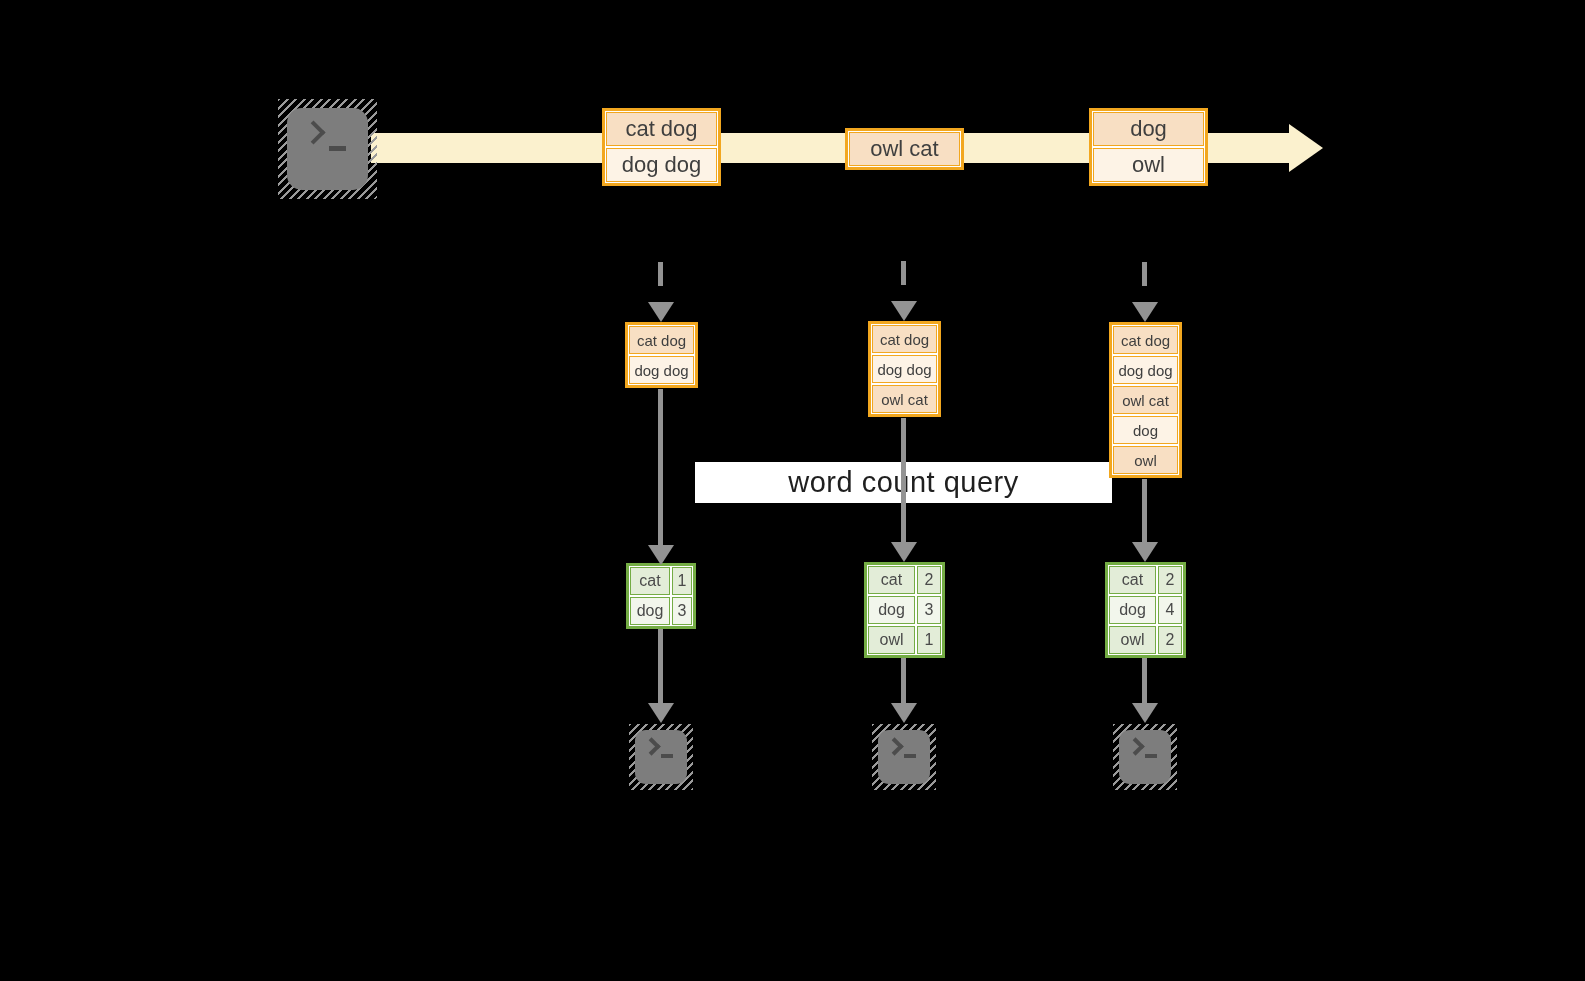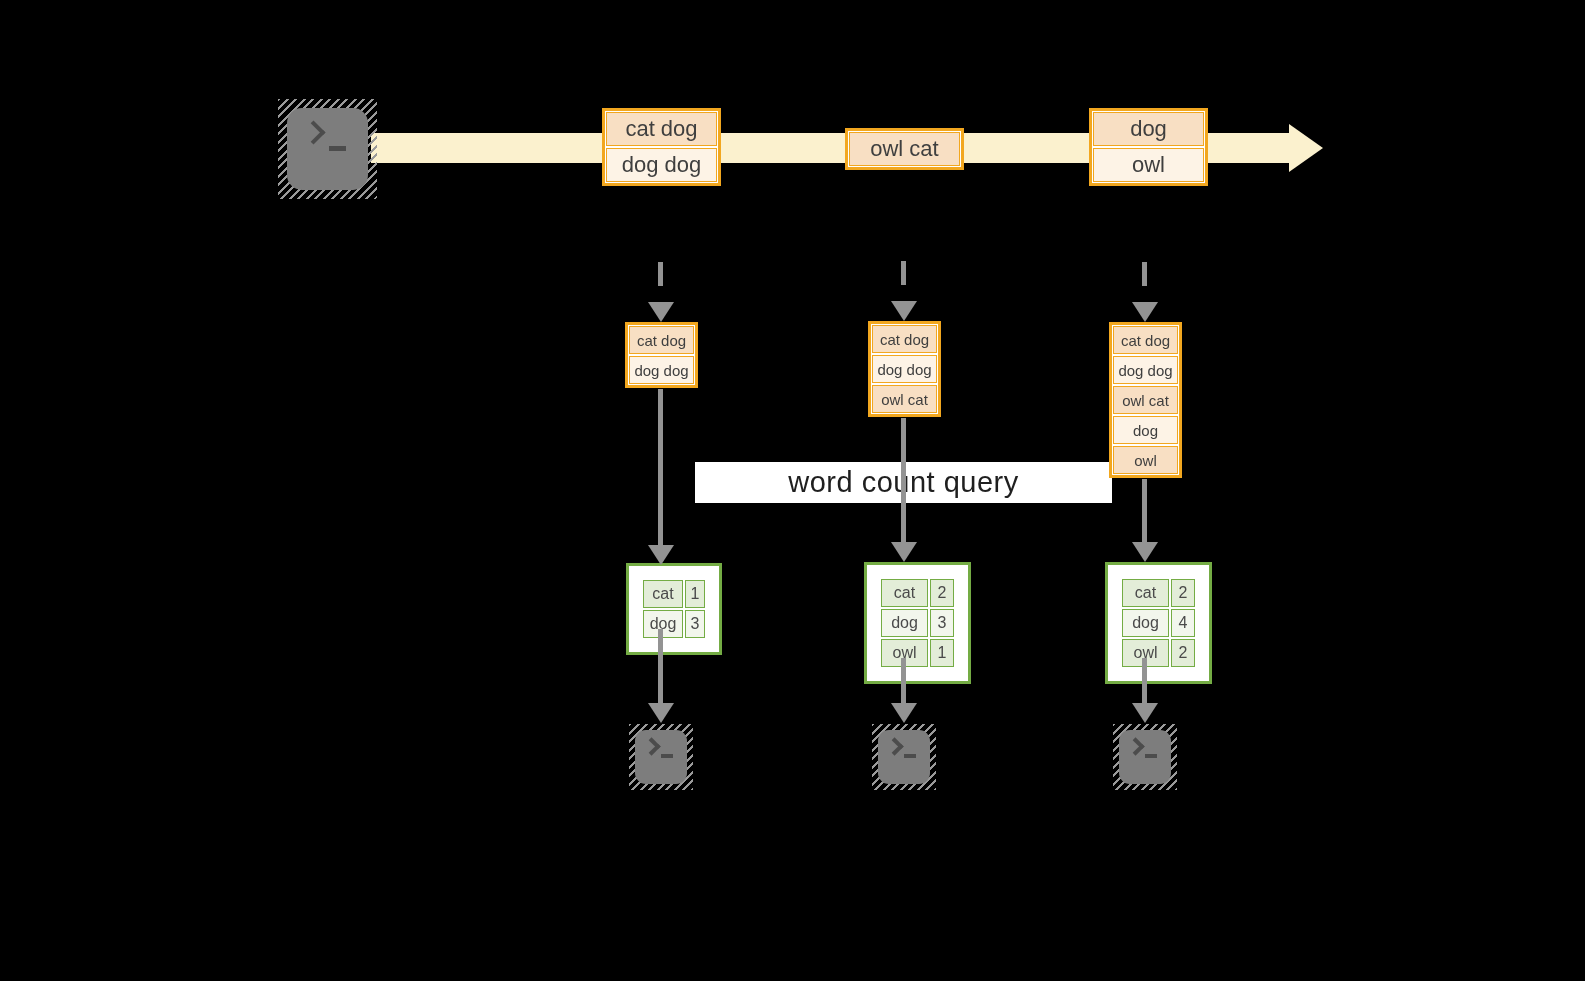--- a/index.html
+++ b/index.html
@@ -73,21 +73,21 @@
   .dashed .line{background:repeating-linear-gradient(to bottom,var(--gray-arrow) 0 24px,transparent 24px 40px);}
   .solid .line{background:var(--gray-arrow);}
   .v-arrow .head{border-top:20px solid var(--gray-arrow);}
 
   
   .query-band{left:695px;top:462px;width:417px;height:41px;background:var(--label-bg);
     z-index:1;display:flex;align-items:center;justify-content:center;
     font-size:29px;color:#1F1F1F;letter-spacing:0.5px;}
 
   
-  .rtable{border:3px solid var(--green);background:#fff;padding:14px;
+  .rtable{border:3px solid var(--green);background:#fff;padding:1px;
     display:flex;flex-direction:column;gap:2px;z-index:2;box-sizing:border-box;}
   .rtable .rrow{display:flex;gap:2px;flex:none;}
   .rtable .cell{border:1px solid var(--green);height:28px;display:flex;align-items:center;justify-content:center;
     font-size:16px;color:#4A4A4A;box-sizing:border-box;}
   .gfill-a{background:var(--green-dark);}
   .gfill-b{background:var(--green-light);}
   .result-1{left:626px;top:563px;}
   .result-1 .word{width:40px;} .result-1 .count{width:20px;}
   .result-2{left:864px;top:562px;}
   .result-3{left:1105px;top:562px;}

